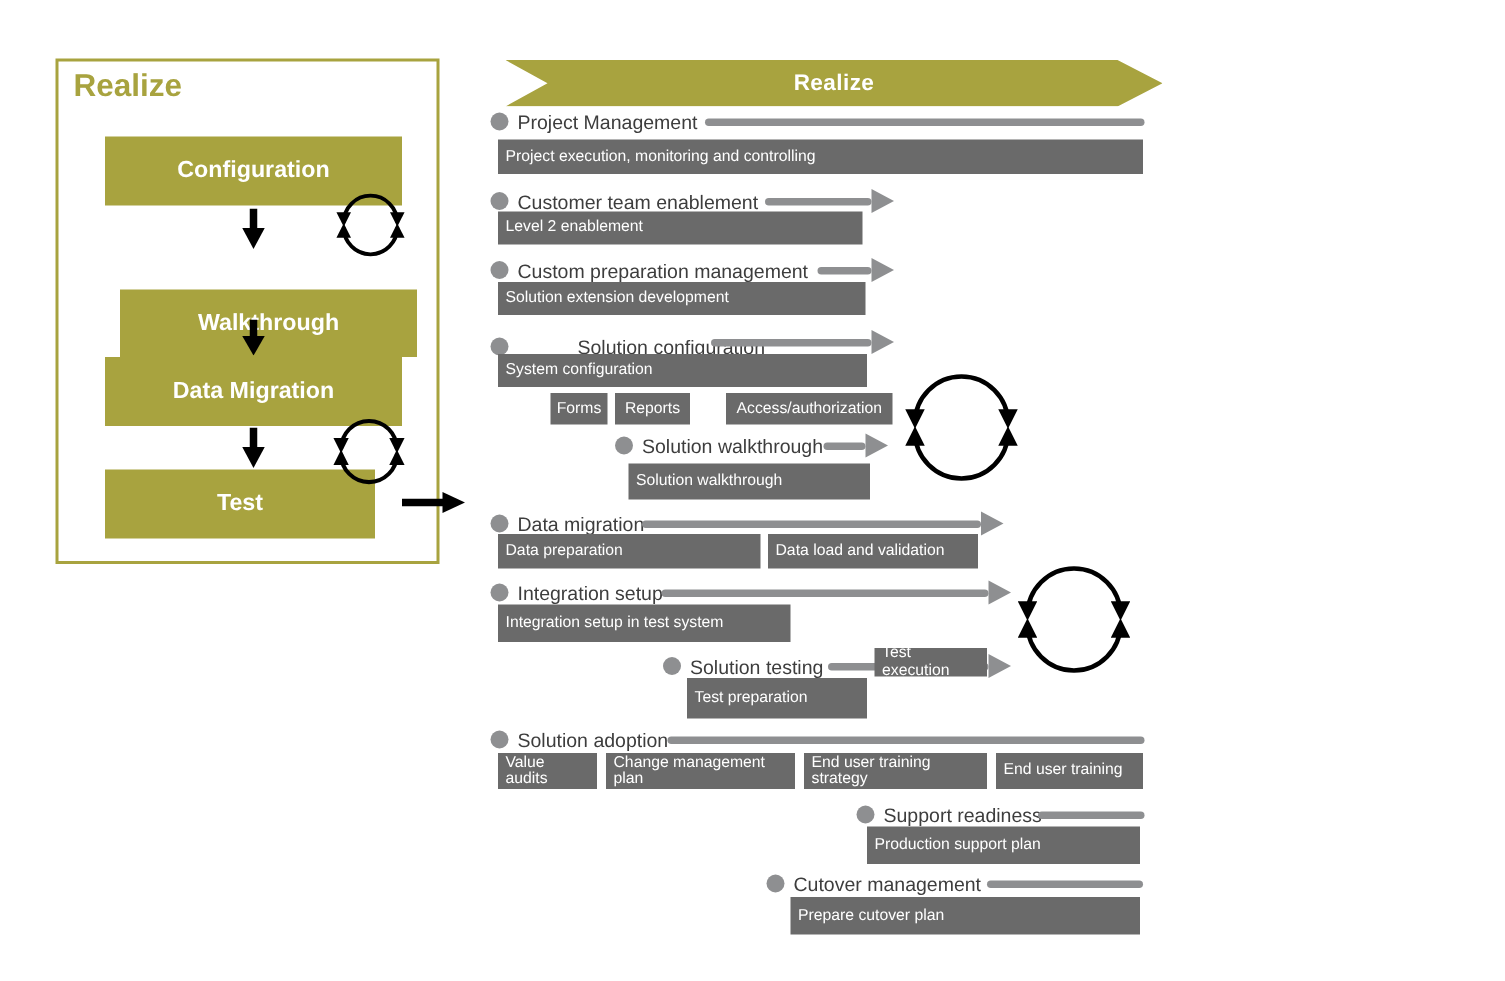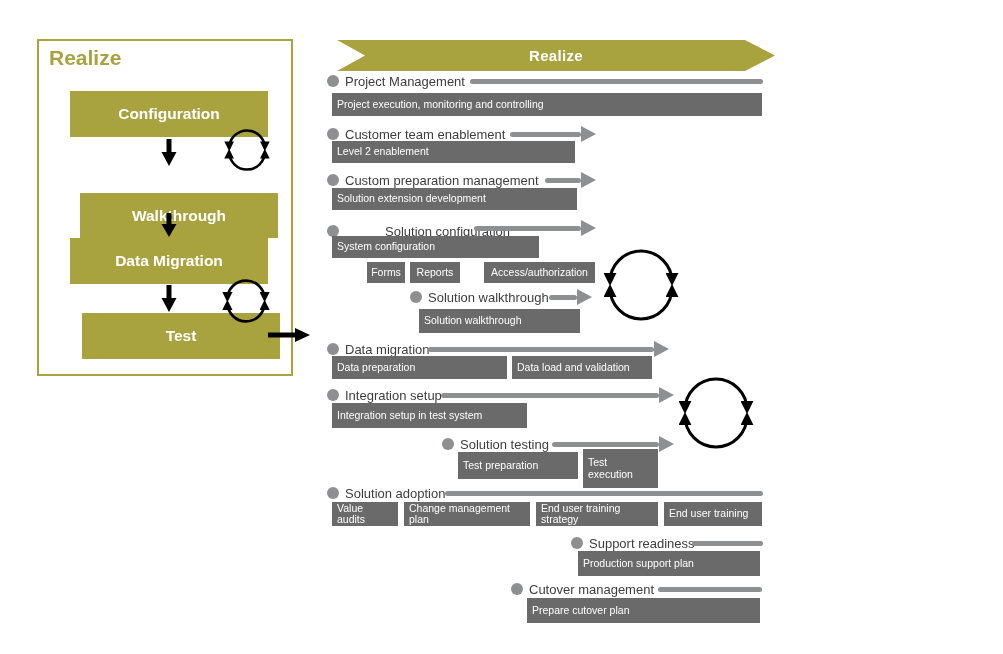--- a/index.html
+++ b/index.html
@@ -40,21 +40,21 @@
 <body>
 
 <div class="stage">
 
   <div class="abs panel-frame" style="left:37px; top:39px; width:256px; height:337px;"></div>
   <div class="abs panel-title" style="left:49px; top:46px;">Realize</div>
 
   <div class="abs pbox" style="left:70px; top:91px;  width:198px; height:46px;">Configuration</div>
   <div class="abs pbox" style="left:80px; top:167px; width:198px; height:45px;margin-top:26px;">Walkthrough</div>
   <div class="abs pbox" style="left:70px; top:238px; width:198px; height:46px;">Data Migration</div>
-  <div class="abs pbox" style="left:82px; top:313px; width:198px; height:46px;">Test</div>
+  <div class="abs pbox" style="left:70px; top:313px; width:180px; height:46px;">Test</div>
 
   <svg class="abs" style="left:159px; top:139px;" width="20" height="27" viewBox="0 0 20 27">
     <line x1="10" y1="0" x2="10" y2="14" stroke="#000" stroke-width="5"></line>
     <polygon points="2.5,13 17.5,13 10,27" fill="#000"></polygon>
   </svg>
   <svg class="abs" style="left:159px; top:213px;" width="20" height="24" viewBox="0 0 20 24">
     <line x1="10" y1="0" x2="10" y2="12" stroke="#000" stroke-width="5"></line>
     <polygon points="2.5,11 17.5,11 10,24" fill="#000"></polygon>
   </svg>
   <svg class="abs" style="left:159px; top:285px;" width="20" height="27" viewBox="0 0 20 27">
@@ -115,21 +115,21 @@
     </div>
   <div class="abs bar" style="left:332px; top:188px; width:245px; height:22px;">Solution extension development</div>
 
   <div class="abs sec-head" style="left:327px; top:223px;gap:44px;">
     <span class="bullet"></span>
     <span class="sec-label">Solution configuration</span>
   </div>
   <div class="abs tline" style="left:474px; top:225.5px; width:107px;">
       <span class="thead"></span>
     </div>
-  <div class="abs bar" style="left:332px; top:236px; width:207px; height:22px;">System configuration</div>
+  <div class="abs bar" style="left:332px; top:236px; width:246px; height:22px;">System configuration</div>
   <div class="abs bar center" style="left:367px; top:262px; width:38px; height:21px;">Forms</div>
   <div class="abs bar center" style="left:410px; top:262px; width:50px; height:21px;">Reports</div>
   <div class="abs bar center" style="left:466px; top:262px; width:111px; height:21px;margin-left:18px;">Access/authorization</div>
 
   <div class="abs sec-head" style="left:410px; top:289px;">
     <span class="bullet"></span>
     <span class="sec-label">Solution walkthrough</span>
   </div>
   <div class="abs tline" style="left:549px; top:294.5px; width:28px;">
       <span class="thead"></span>
@@ -156,21 +156,21 @@
   <div class="abs bar" style="left:332px; top:403px; width:195px; height:25px;">Integration setup in test system</div>
 
   <div class="abs sec-head" style="left:442px; top:436px;">
     <span class="bullet"></span>
     <span class="sec-label">Solution testing</span>
   </div>
   <div class="abs tline" style="left:552px; top:441.5px; width:107px;">
       <span class="thead"></span>
     </div>
   <div class="abs bar" style="left:458px; top:452px; width:120px; height:27px;">Test preparation</div>
-  <div class="abs bar" style="left:583px; top:449px; width:75px; height:39px;">Test execution</div>
+  <div class="abs bar" style="left:583px; top:432px; width:75px; height:19px;">Test execution</div>
 
   <div class="abs sec-head" style="left:327px; top:485px;">
     <span class="bullet"></span>
     <span class="sec-label">Solution adoption</span>
   </div>
   <div class="abs tline" style="left:445px; top:490.5px; width:318px;"></div>
   <div class="abs bar" style="left:332px; top:502px; width:66px; height:24px;">Value audits</div>
   <div class="abs bar" style="left:404px; top:502px; width:126px; height:24px;">Change management plan</div>
   <div class="abs bar" style="left:536px; top:502px; width:122px; height:24px;">End user training strategy</div>
   <div class="abs bar" style="left:664px; top:502px; width:98px; height:24px;">End user training</div>

